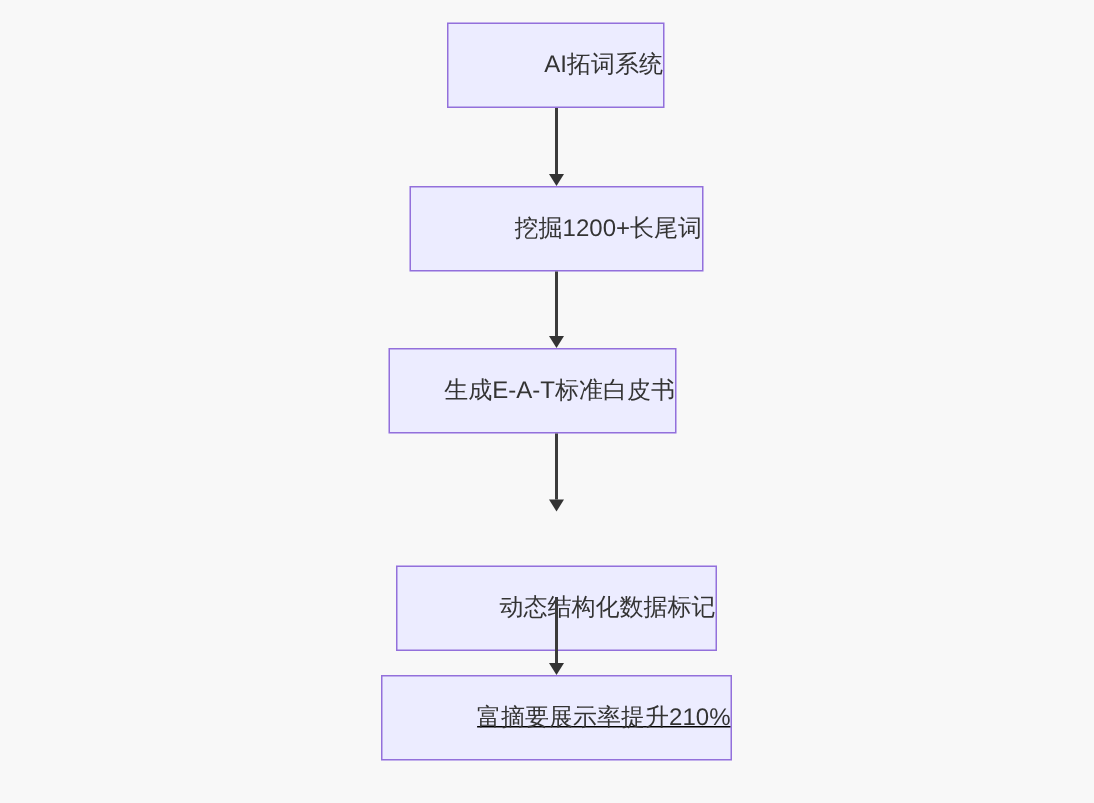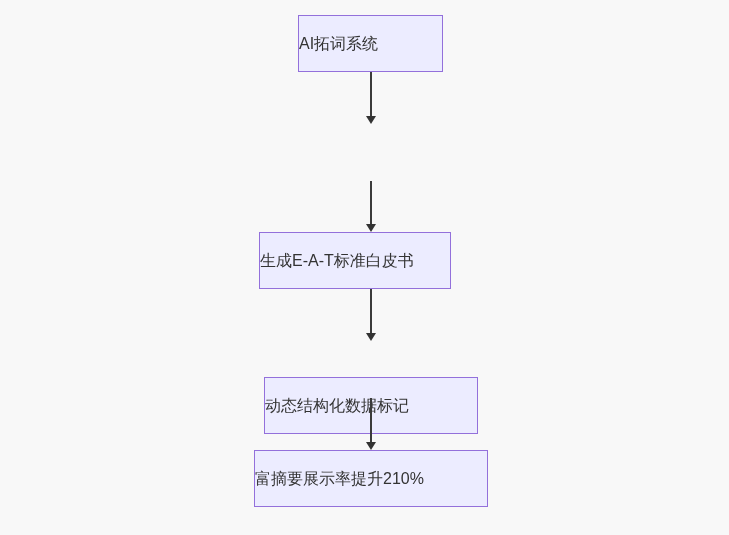--- a/index.html
+++ b/index.html
@@ -22,21 +22,21 @@
     height: 535px;
   }
   .node {
     position: absolute;
     box-sizing: border-box;
     background: #ECECFF;
     border: 1px solid #9370DB;
     height: 57px;
     display: flex;
     align-items: center;
-    justify-content: flex-start;
+    justify-content: flex-end;
   }
   .node-label {
     color: #333333;
     font-size: 16px;
     line-height: 1;
     white-space: nowrap;
     text-align: center;
   }
   .edge {
     position: absolute;
@@ -65,20 +65,23 @@
 
   <div class="node" style="left:298px; top:15px; width:145px;">
     <span class="node-label">AI拓词系统</span>
   </div>
 
   <div class="edge" style="left:365px; top:72px; height:52px;">
     <div class="edge-line"></div>
     <div class="edge-arrowhead"></div>
   </div>
 
+  <div class="node" style="left:273px; top:124px; width:196px;">
+    <span class="node-label">挖掘1200+长尾词</span>
+  </div>
 
   <div class="edge" style="left:365px; top:181px; height:51px;">
     <div class="edge-line"></div>
     <div class="edge-arrowhead"></div>
   </div>
 
   <div class="node" style="left:259px; top:232px; width:192px;">
     <span class="node-label">生成E-A-T标准白皮书</span>
   </div>
 
@@ -89,17 +92,17 @@
 
   <div class="node" style="left:264px; top:341px; width:214px;margin-top:36px;">
     <span class="node-label">动态结构化数据标记</span>
   </div>
 
   <div class="edge" style="left:365px; top:398px; height:52px;">
     <div class="edge-line"></div>
     <div class="edge-arrowhead"></div>
   </div>
 
-  <div class="node" style="left:254px; top:450px; width:234px;">
+  <div class="node" style="left:254px; top:450px; width:234px;text-decoration:underline;">
     <span class="node-label">富摘要展示率提升210%</span>
   </div>
 
 </div>
 
 </body></html>

